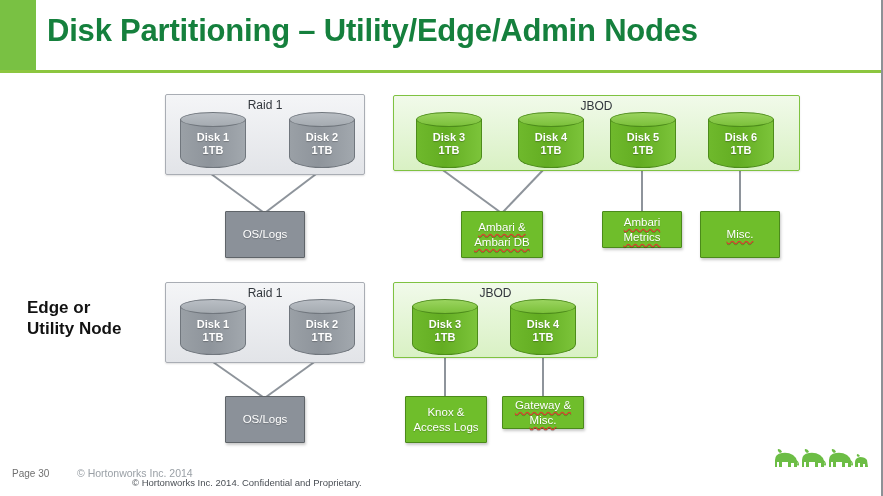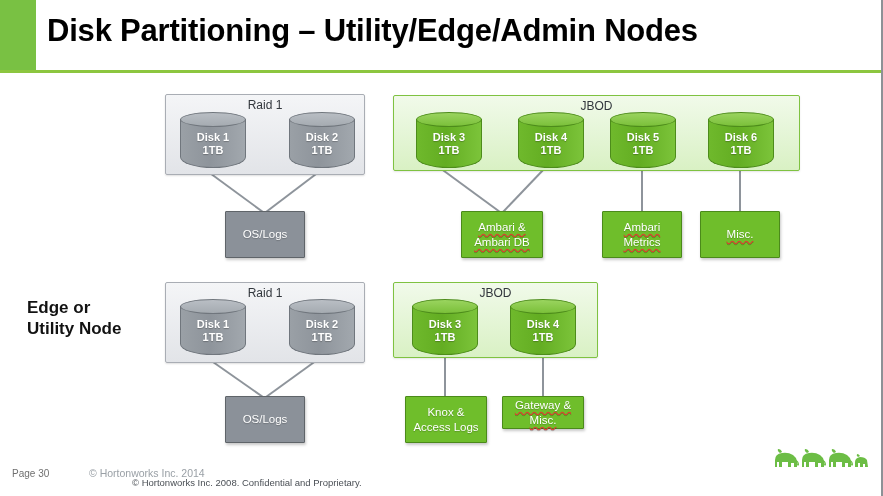--- a/index.html
+++ b/index.html
@@ -36,21 +36,21 @@
     width: 883px;
     height: 3px;
     background: #8cc63f;
   }
   #slide-title {
     position: absolute;
     left: 47px;
     top: 13px;
     font-size: 31px;
     font-weight: bold;
-    color: #000000;
+    color: #15803d;
     letter-spacing: -0.2px;
     white-space: nowrap;
     text-align: center;
   }
 
   
   .row-label {
     position: absolute;
     font-size: 17px;
     font-weight: bold;
@@ -185,21 +185,21 @@
   
   #footer-page {
     position: absolute;
     left: 12px;
     top: 468px;
     font-size: 10px;
     color: #6f6f6f;
   }
   #footer-copy1 {
     position: absolute;
-    left: 89px;
+    left: 77px;
     top: 467px;
     font-size: 10.5px;
     color: #9aa0a6;
   }
   #footer-copy2 {
     position: absolute;
     left: 132px;
     top: 477px;
     font-size: 9.5px;
     color: #4a4f55;
@@ -312,21 +312,21 @@
 
   <div class="leaf-box gray" style="left:225px; top:211px; width:80px; height:47px;">
     <span>OS/Logs</span>
   </div>
 
   <div class="leaf-box green" style="left:461px; top:211px; width:82px; height:47px;">
     <span class="spell">Ambari &amp;
 Ambari DB</span>
   </div>
 
-  <div class="leaf-box green" style="left:602px; top:211px; width:80px; height:47px;">
+  <div class="leaf-box green" style="left:602px; top:211px; width:80px; height:37px;">
     <span class="spell">Ambari
 Metrics</span>
   </div>
 
   <div class="leaf-box green" style="left:700px; top:211px; width:80px; height:47px;">
     <span class="spell">Misc.</span>
   </div>
 
   <div class="group-box gray" style="left:165px; top:282px; width:200px; height:81px;">
     <div class="group-title">Raid 1</div>
@@ -373,21 +373,21 @@
 Access Logs</span>
   </div>
 
   <div class="leaf-box green" style="left:502px; top:396px; width:82px; height:33px;">
     <span class="spell">Gateway &amp;
 Misc.</span>
   </div>
 
   <div id="footer-page">Page 30</div>
   <div id="footer-copy1">© Hortonworks Inc. 2014</div>
-  <div id="footer-copy2">© Hortonworks Inc. 2008. Confidential and Proprietary.</div>
+  <div id="footer-copy2">© Hortonworks Inc. 2014. Confidential and Proprietary.</div>
 
   <div id="logo">
     <svg width="104" height="24" viewBox="0 0 104 24">
       <g fill="#6cbd45">
 
         <path d="M6 20 L6 13 Q6 7 13 6 Q19 5 24 8 Q27 10 28 14 L28 20 L25 20 L25 16 L22 16 L22 20 L19 20 L19 15 L13 15 L13 20 L10 20 L10 15 L8 15 L8 20 Z"></path>
         <path d="M11 6 Q8 4 9 2 Q12 2 13 5 Z"></path>
         <path d="M27 13 Q30 14 30 18 Q29 19 28 18 Q29 15 27 14 Z"></path>
 
         <path d="M33 20 L33 13 Q33 7 40 6 Q46 5 51 8 Q54 10 55 14 L55 20 L52 20 L52 16 L49 16 L49 20 L46 20 L46 15 L40 15 L40 20 L37 20 L37 15 L35 15 L35 20 Z"></path>

